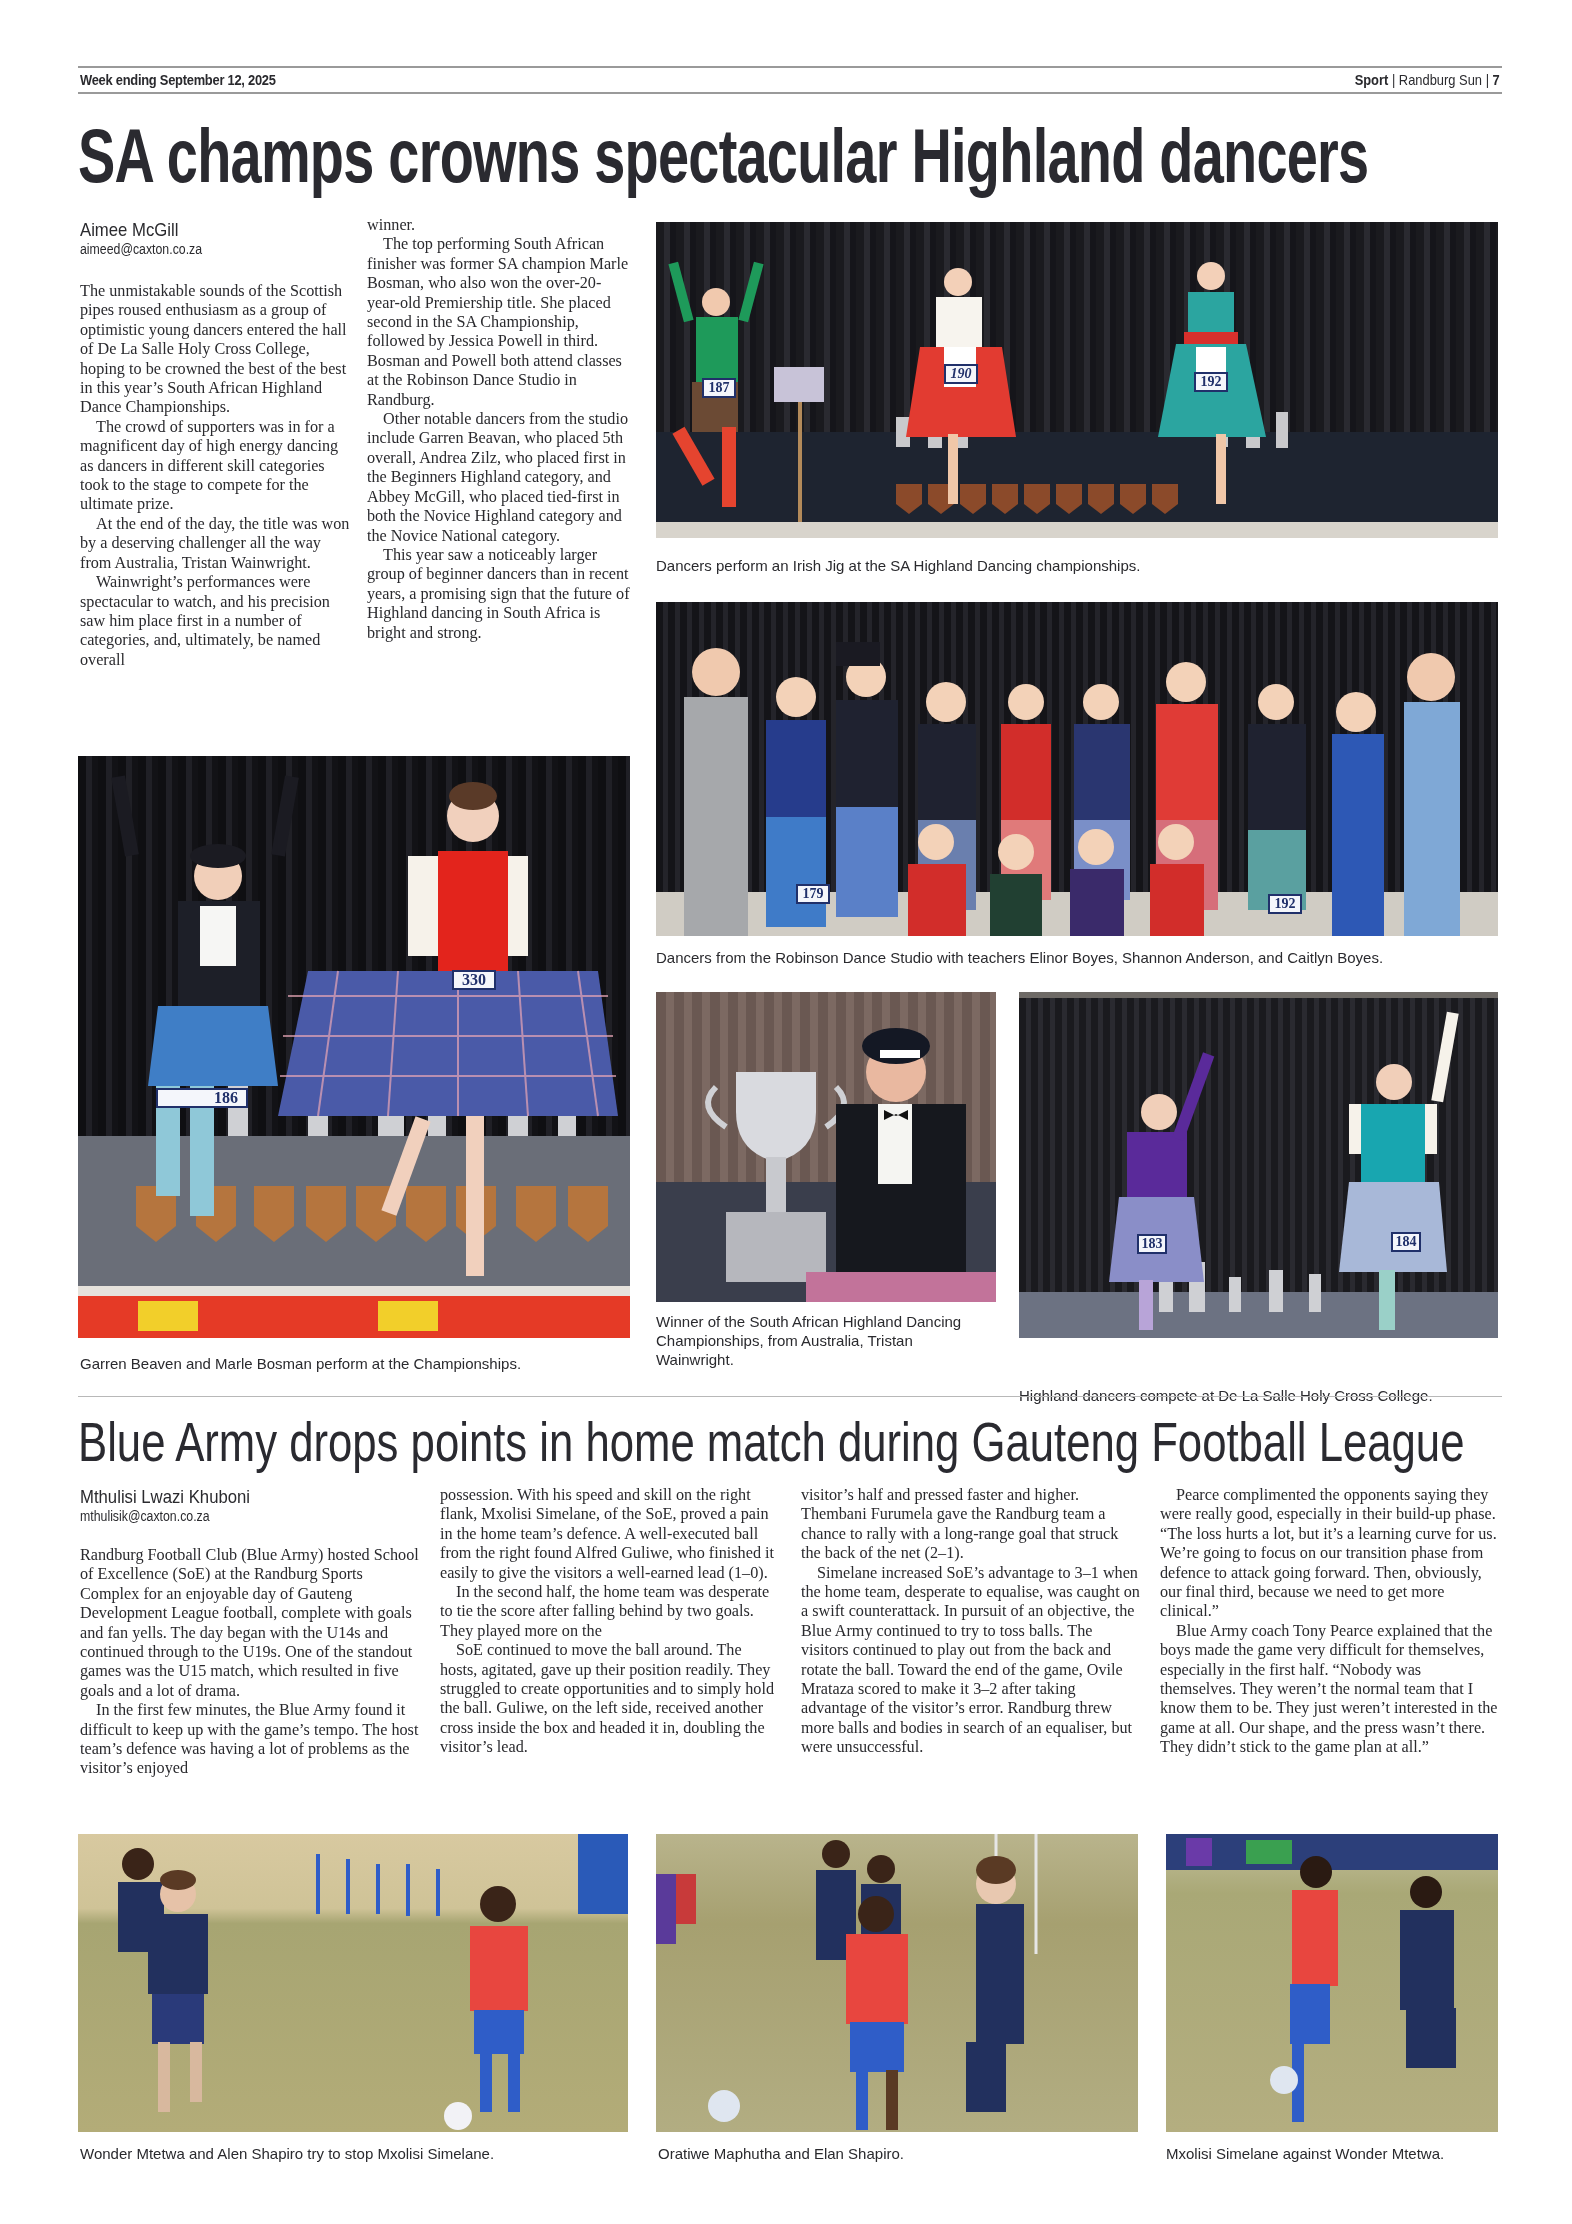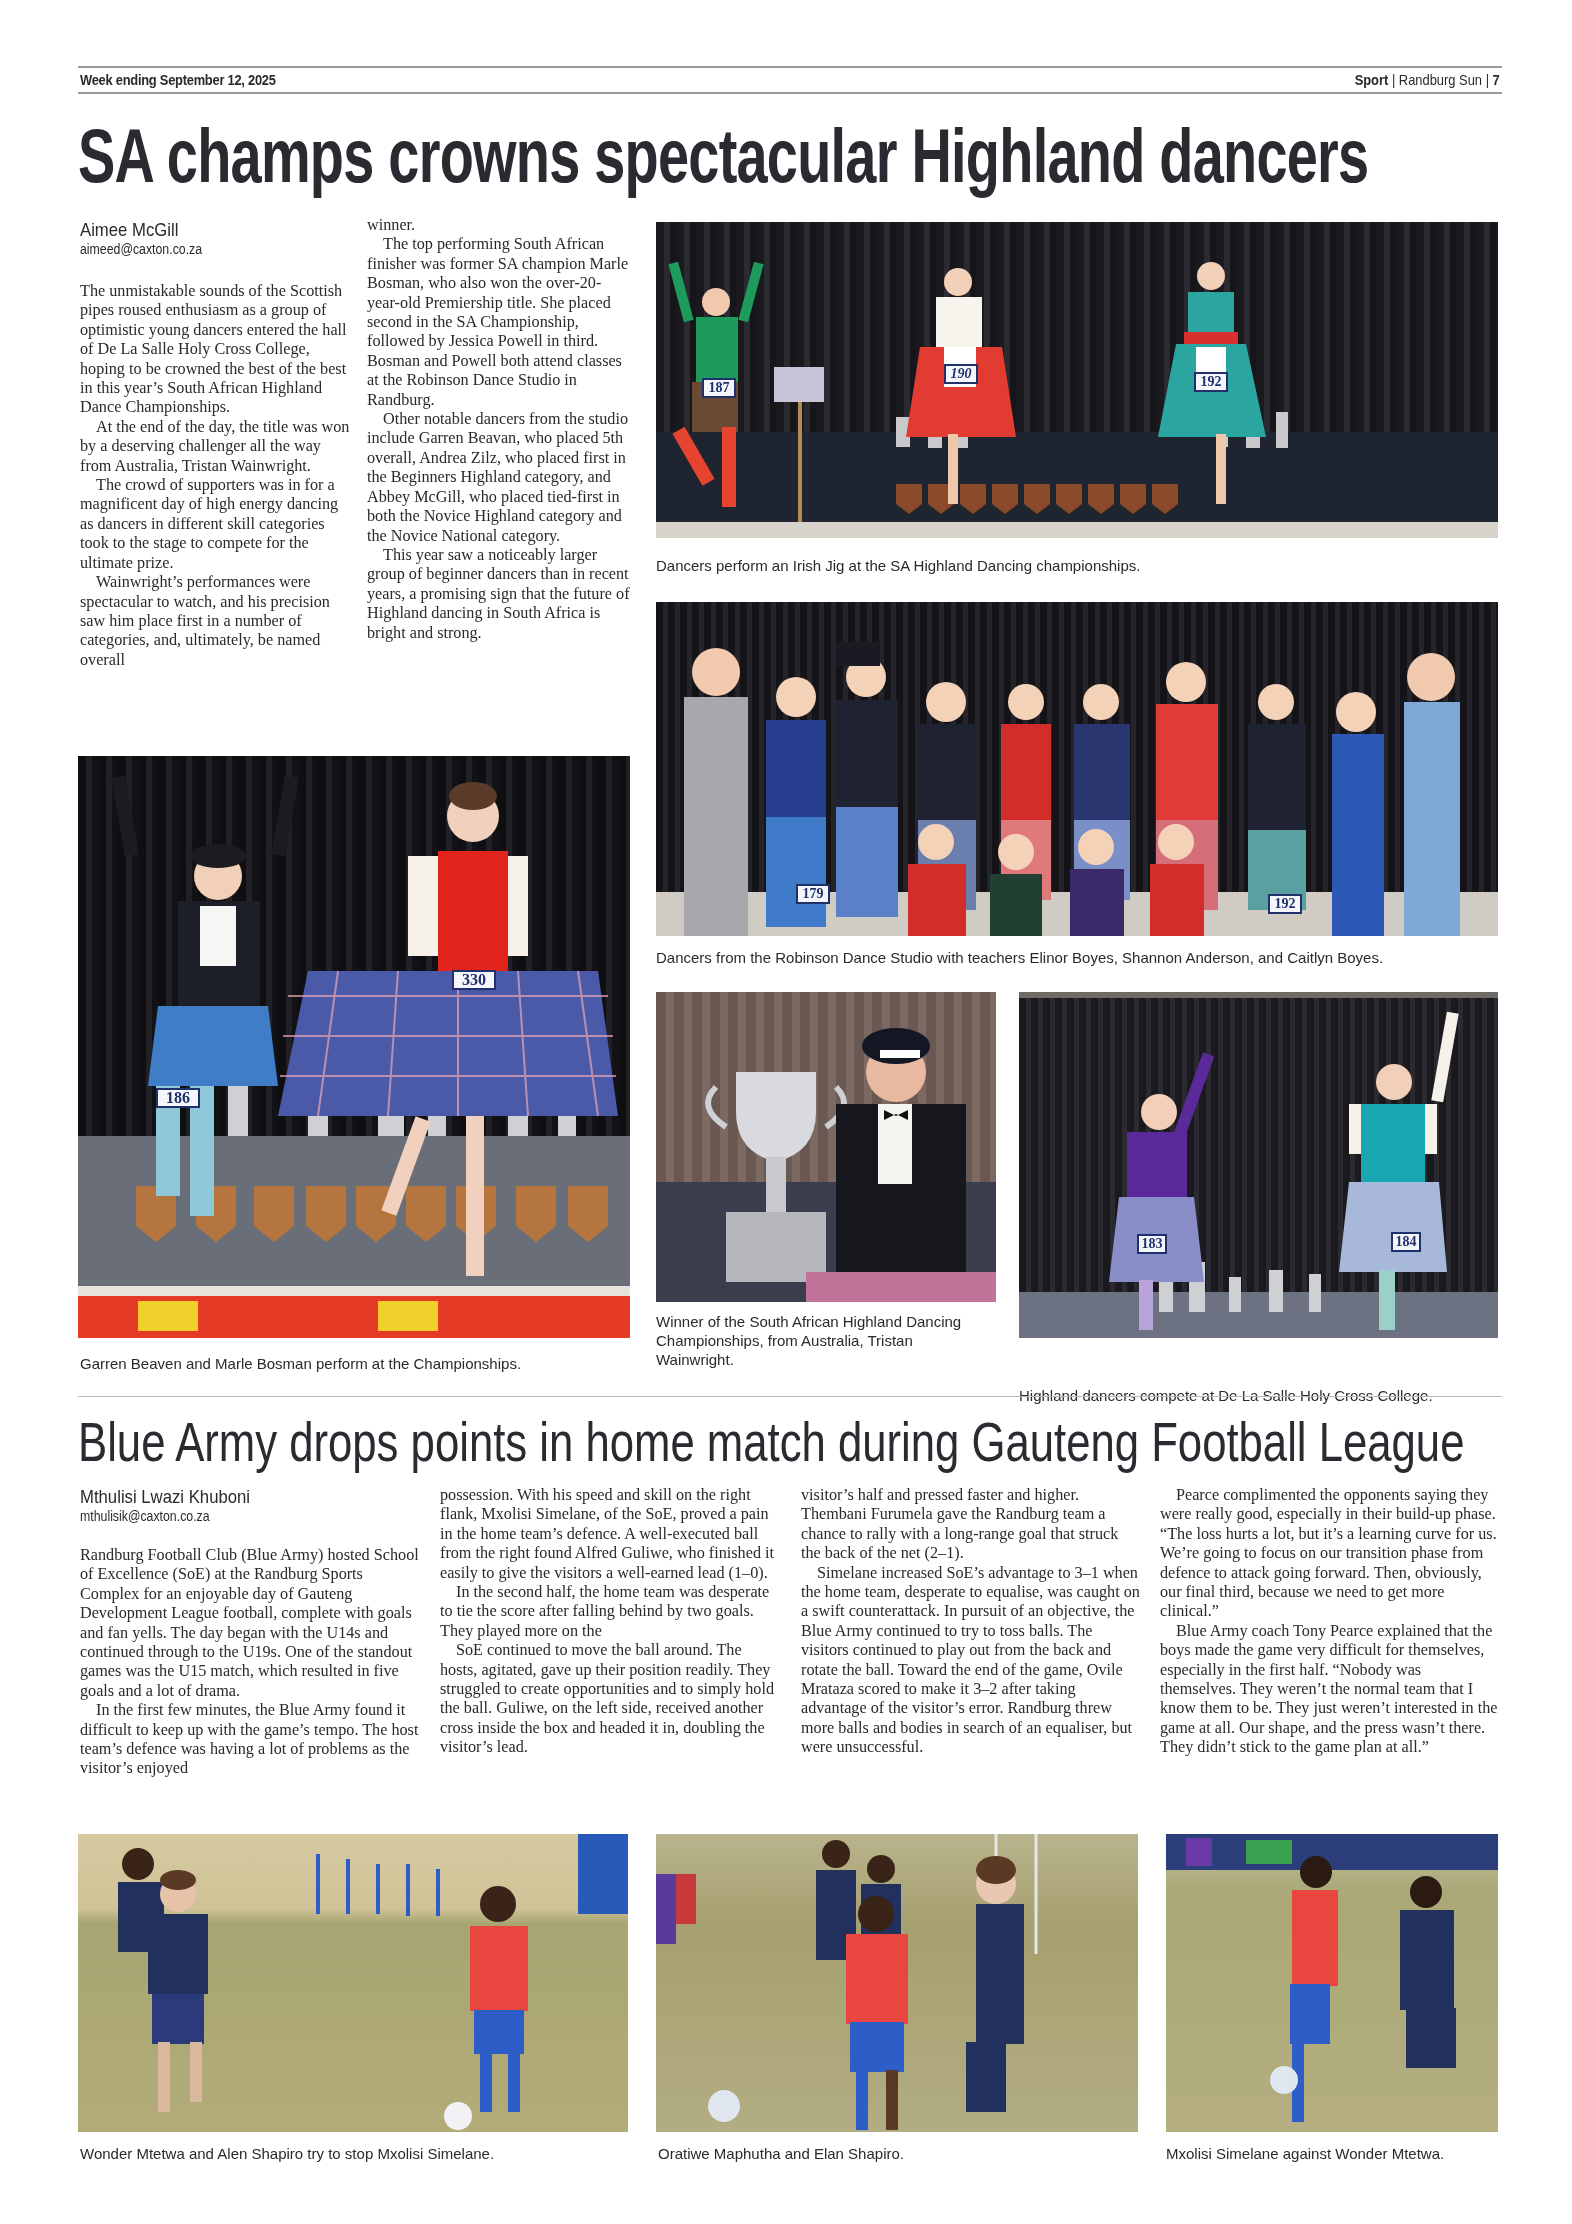--- a/index.html
+++ b/index.html
@@ -34,22 +34,22 @@
 </div>
 <div class="rule" style="left:78px; top:92px; width:1424px;"></div>
 
 <h1 class="abs headline1" style="left:78px; top:116px; margin:0;">SA champs crowns spectacular Highland dancers</h1>
 
 <div class="abs byline" style="left:80px; top:220px;">Aimee McGill</div>
 <div class="abs email" style="left:80px; top:241px;">aimeed@caxton.co.za</div>
 
 <div class="abs col" style="left:80px; top:282px; width:270px;">
   <p class="first">The unmistakable sounds of the Scottish pipes roused enthusiasm as a group of optimistic young dancers entered the hall of De La Salle Holy Cross College, hoping to be crowned the best of the best in this year’s South African Highland Dance Championships.</p>
+  <p>The crowd of supporters was in for a magnificent day of high energy dancing as dancers in different skill categories took to the stage to compete for the ultimate prize.</p>
   <p>At the end of the day, the title was won by a deserving challenger all the way from Australia, Tristan Wainwright.</p>
-  <p>The crowd of supporters was in for a magnificent day of high energy dancing as dancers in different skill categories took to the stage to compete for the ultimate prize.</p>
   <p>Wainwright’s performances were spectacular to watch, and his precision saw him place first in a number of categories, and, ultimately, be named overall</p>
 </div>
 
 <div class="abs col" style="left:367px; top:216px; width:266px;">
   <p class="first">winner.</p>
   <p>The top performing South African finisher was former SA champion Marle Bosman, who also won the over-20-year-old Premiership title. She placed second in the SA Championship, followed by Jessica Powell in third. Bosman and Powell both attend classes at the Robinson Dance Studio in Randburg.</p>
   <p>Other notable dancers from the studio include Garren Beavan, who placed 5th overall, Andrea Zilz, who placed first in the Beginners Highland category, and Abbey McGill, who placed tied-first in both the Novice Highland category and the Novice National category.</p>
   <p>This year saw a noticeably larger group of beginner dancers than in recent years, a promising sign that the future of Highland dancing in South Africa is bright and strong.</p>
 </div>
 
@@ -205,21 +205,21 @@
         <line x1="202" y1="320" x2="538" y2="320"></line>
       <line x1="260" y1="215" x2="240" y2="360"></line>
         <line x1="320" y1="215" x2="310" y2="360"></line>
         <line x1="380" y1="215" x2="380" y2="360"></line>
         <line x1="440" y1="215" x2="450" y2="360"></line>
         <line x1="500" y1="215" x2="520" y2="360"></line>
     </g>
     <rect x="388" y="360" width="18" height="160" fill="#f1d0bd"></rect>
       <rect x="320" y="360" width="16" height="100" fill="#f1d0bd" transform="rotate(20 328 410)"></rect>
   </svg>
-  <span class="bib" style="left:78px; top:332px; width:40px; font-size:16px;">186</span>
+  <span class="bib" style="left:78px; top:332px; width:40px; font-size:16px;padding-left:48px;">186</span>
   <span class="bib" style="left:374px; top:214px; width:40px; font-size:16px;">330</span>
 </div>
 <div class="abs cap" style="left:80px; top:1354px; width:560px;">Garren Beaven and Marle Bosman perform at the Championships.</div>
 
 <div class="photo" style="left:656px; top:992px; width:340px; height:310px; background: repeating-linear-gradient(90deg,#6a5852 0 10px,#7c6962 10px 18px);">
   <svg width="340" height="310" viewBox="0 0 340 310">
     <rect x="0" y="190" width="340" height="120" fill="#3a3e4c"></rect>
 
     <path d="M80 80 h80 v40 q0 40 -40 50 q-40 -10 -40 -50z" fill="#d9dadf"></path>
     <rect x="110" y="165" width="20" height="60" fill="#c8c9ce"></rect>

